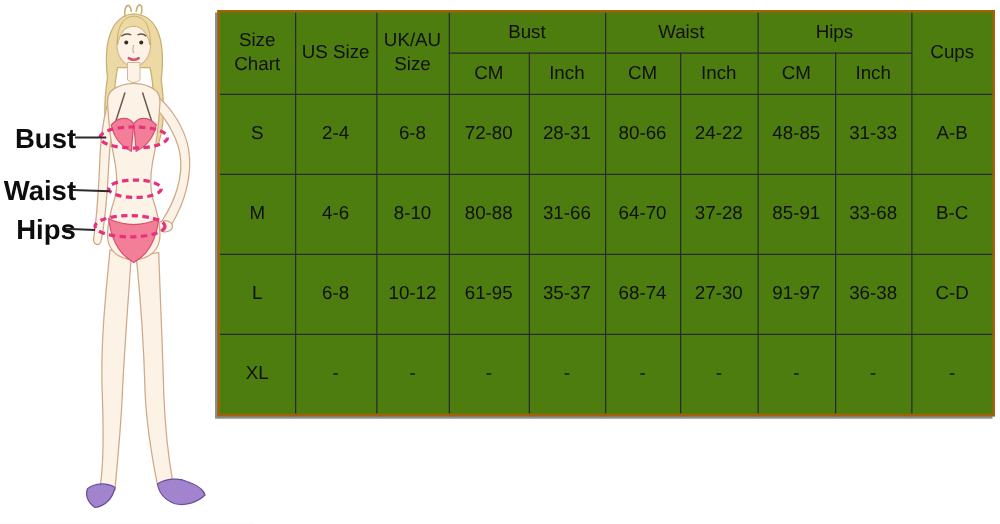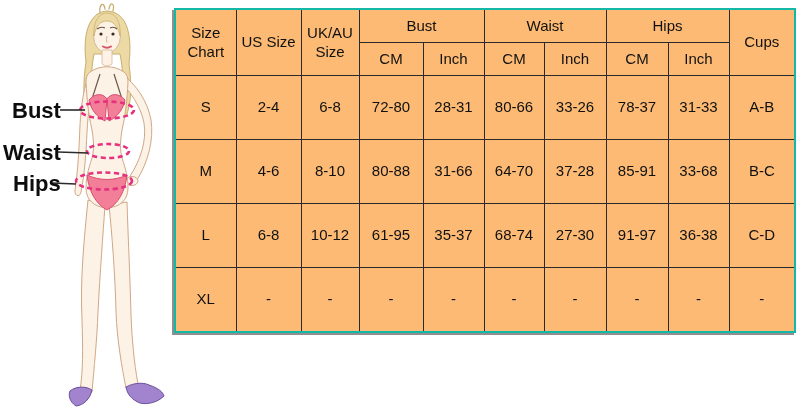--- a/index.html
+++ b/index.html
@@ -16,22 +16,22 @@
     left: 0; top: 0;
     width: 175px; height: 419px;
   }
   table.size-table {
     position: absolute;
     left: 174px;
     top: 8px;
     width: 620px;
     border-collapse: collapse;
     table-layout: fixed;
-    background: #fdba74;
-    border: 2px solid #14b8a6;
+    background: #4d7c0f;
+    border: 2px solid #a16207;
     box-shadow: -2px 2px 0 0 #8f8f8f;
   }
   .size-table th, .size-table td {
     border: 1.5px solid #2a2a2a;
     text-align: center;
     vertical-align: middle;
     font-size: 15px;
     font-weight: normal;
     color: #111111;
     padding: 0;
@@ -147,22 +147,22 @@
       </tr>
     </thead>
     <tbody>
       <tr>
         <td>S</td>
         <td>2-4</td>
         <td>6-8</td>
         <td>72-80</td>
         <td>28-31</td>
         <td>80-66</td>
-        <td>33-26</td>
-        <td>78-37</td>
+        <td>24-22</td>
+        <td>48-85</td>
         <td>31-33</td>
         <td>A-B</td>
       </tr>
       <tr>
         <td>M</td>
         <td>4-6</td>
         <td>8-10</td>
         <td>80-88</td>
         <td>31-66</td>
         <td>64-70</td>

